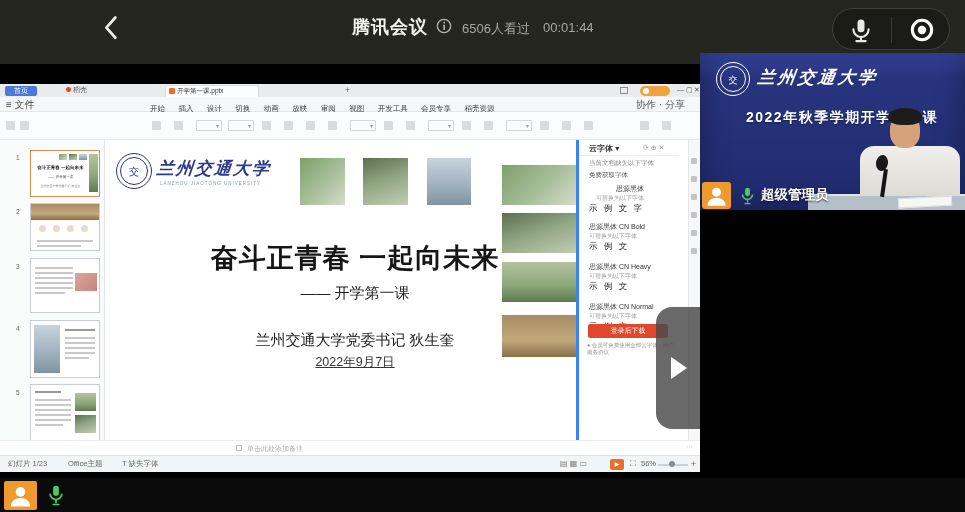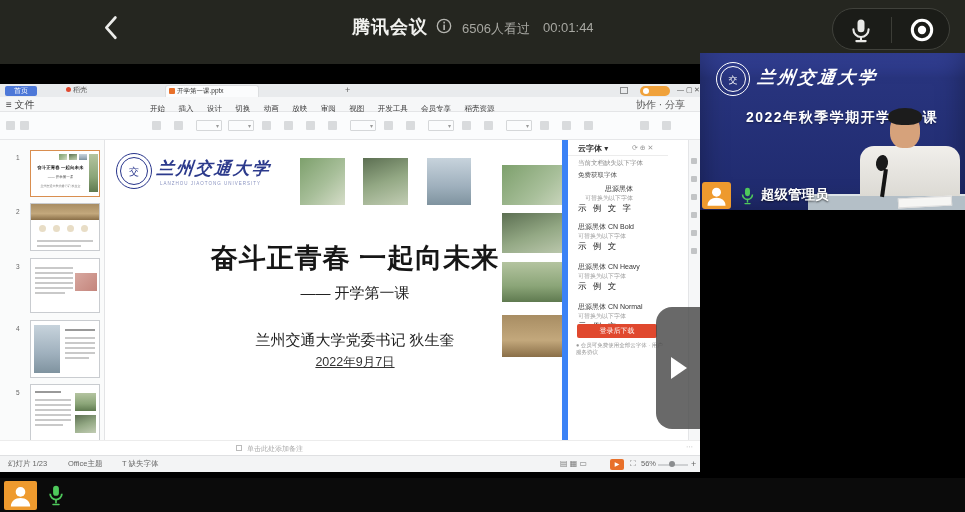--- a/index.html
+++ b/index.html
@@ -70,21 +70,21 @@
   .slide-author{font-size:15px;color:#1d1d1d;}
   .slide-date{font-size:12.5px;color:#333;text-decoration:underline;}
   .seal{border:1.6px solid #27348b;border-radius:50%;box-sizing:border-box;}
   .seal-inner{position:absolute;left:3px;top:3px;right:3px;bottom:3px;border:1px solid #27348b;
               border-radius:50%;text-align:center;color:#27348b;font-family:"DejaVu Serif",serif;}
   .logo-cn{font-family:"DejaVu Serif",serif;font-style:italic;font-weight:700;color:#2c3a8c;
            font-size:17px;letter-spacing:2px;transform:skewX(-6deg);}
   .logo-en{font-size:4.5px;color:#8a93c0;letter-spacing:1px;}
 
   
-  .font-panel{left:562px;top:56px;width:100px;height:315px;background:#fff;border-left:6px solid #3b82f6;box-sizing:border-box;}
+  .font-panel{left:576px;top:56px;width:100px;height:315px;background:#fff;border-left:3px solid #3b82f6;box-sizing:border-box;}
   .fp-title{font-size:8px;font-weight:700;color:#333;}
   .fp-ico{font-size:7px;color:#999;}
   .fp-notice{font-size:6.5px;color:#8a8a8a;}
   .fp-section{font-size:6.5px;color:#555;}
   .fp-name{font-size:7px;color:#333;}
   .fp-hint{font-size:6px;color:#a0a0a0;}
   .fp-sample{font-size:8.5px;color:#222;letter-spacing:2px;}
   .fp-btn{background:#e0482e;border-radius:2px;color:#fff;font-size:7px;text-align:center;line-height:14px;}
   .fp-footer{font-size:5.5px;color:#999;}
   .right-strip{left:688px;top:56px;width:12px;height:315px;background:#f6f7f8;border-left:1px solid #e4e5e7;box-sizing:border-box;}

